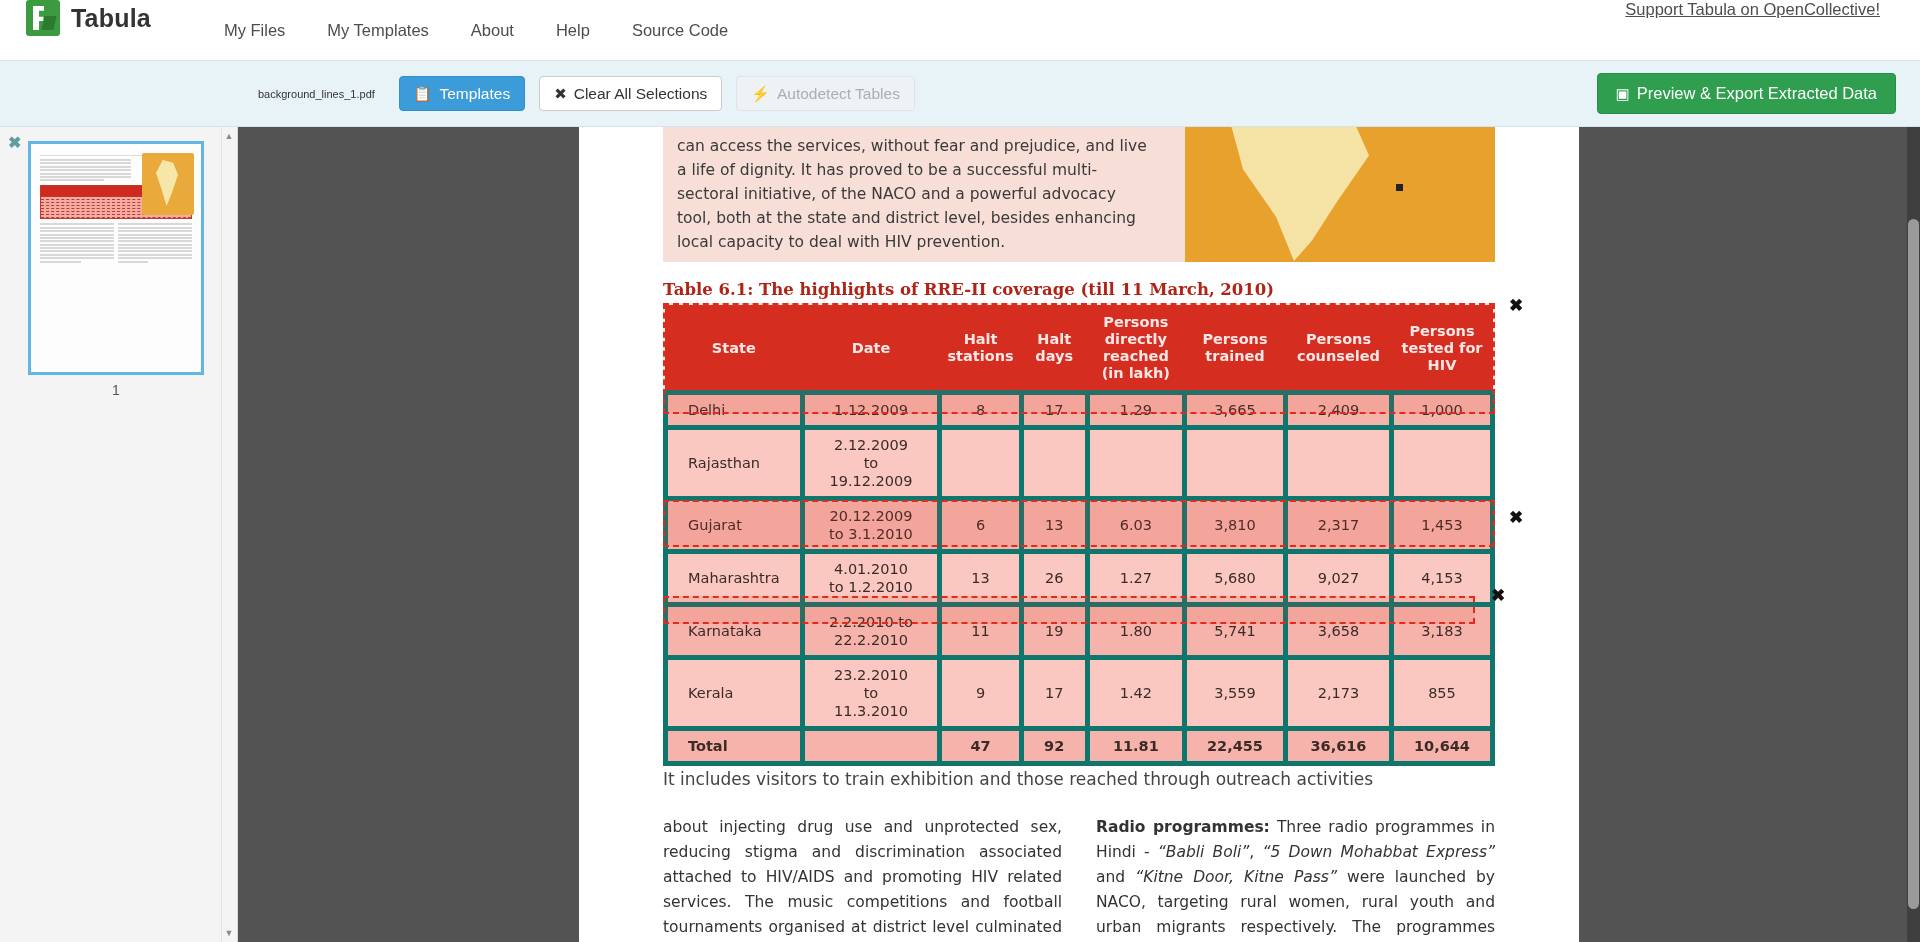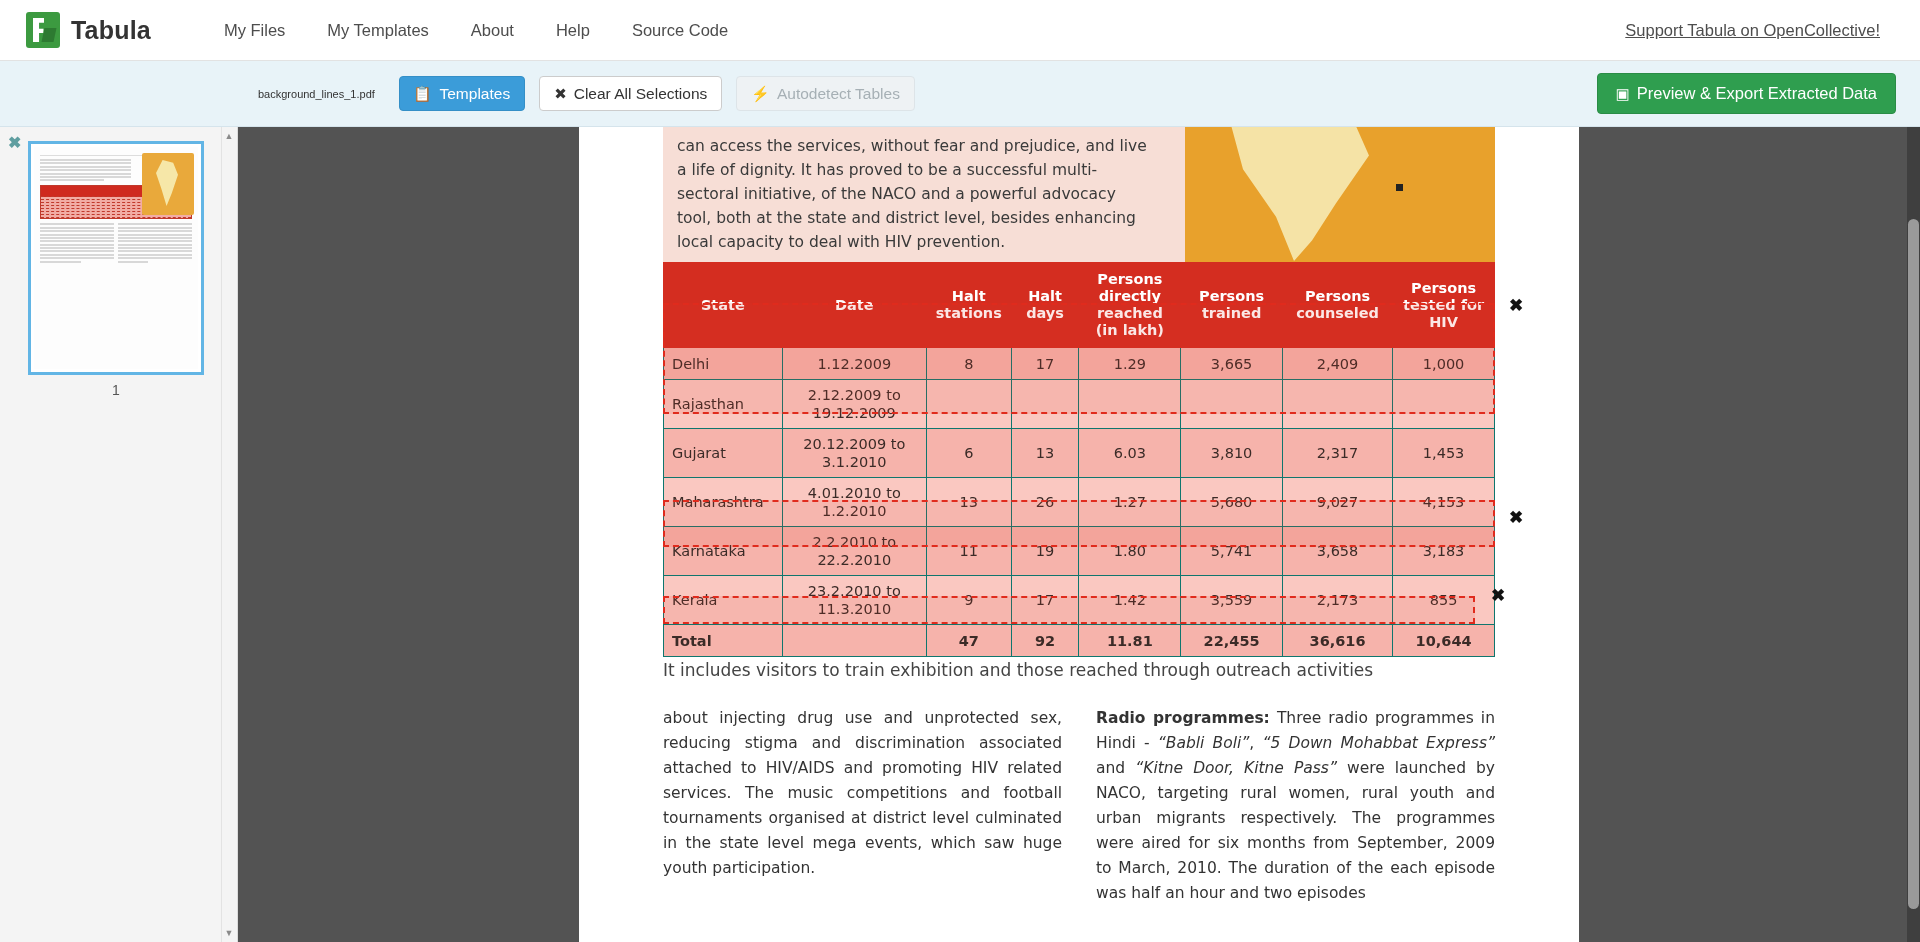--- a/index.html
+++ b/index.html
@@ -10,21 +10,21 @@
     font-family: "Liberation Sans", sans-serif;
     background: #ffffff;
   }
 
   
   .navbar {
     height: 61px;
     background: #ffffff;
     border-bottom: 1px solid #e2e2e2;
     display: flex;
-    align-items: center;
+    align-items: flex-start;
     padding: 0 26px;
     position: relative;
   }
   .brand {
     display: flex; align-items: center; gap: 11px;
     margin-right: 52px;
   }
   .brand-logo {
     width: 34px; height: 36px;
     background: #3c9a40;
@@ -304,22 +304,22 @@
     color: #ffffff;
     font-weight: bold;
     font-size: 14.5px;
     padding: 8px 5px;
     border: 1px solid #d42d20;
     vertical-align: middle;
     line-height: 17px;
   }
   table.data tbody td {
     background: #f6b3ab;
-    border: 1px solid #0f766e;
-    padding: 6px 8px;
+    border: 5px solid #0f766e;
+    padding: 6px 20px;
     height: 32px;
     vertical-align: middle;
     line-height: 18px;
   }
   table.data tbody tr.alt td { background: #fac8c1; }
   table.data tbody td.c { text-align: center; }
   table.data tbody td.l { text-align: left; }
   table.data tr.total td { font-weight: bold; background: #f6b3ab; }
   .tbl-note {
     font-family: "DejaVu Sans", sans-serif;
@@ -492,20 +492,21 @@
       <div class="page-inner">
 
         <div class="banner">
           <div class="banner-text">can access the services, without fear and prejudice, and live a life of dignity. It has proved to be a successful multi-sectoral initiative, of the NACO and a powerful advocacy tool, both at the state and district level, besides enhancing local capacity to deal with HIV prevention.</div>
           <div class="banner-map">
             <div class="india"></div>
             <div class="dot" style="right:92px; top:57px;"></div>
           </div>
         </div>
 
+        <div class="tbl-caption">Table 6.1: The highlights of RRE-II coverage (till 11 March, 2010)</div>
 
         <table class="data">
           <thead>
             <tr>
               <th style="width:14%">State</th>
               <th style="width:17%">Date</th>
               <th style="width:10%">Halt stations</th>
               <th style="width:8%">Halt days</th>
               <th style="width:12%">Persons directly reached (in lakh)</th>
               <th style="width:12%">Persons trained</th>

